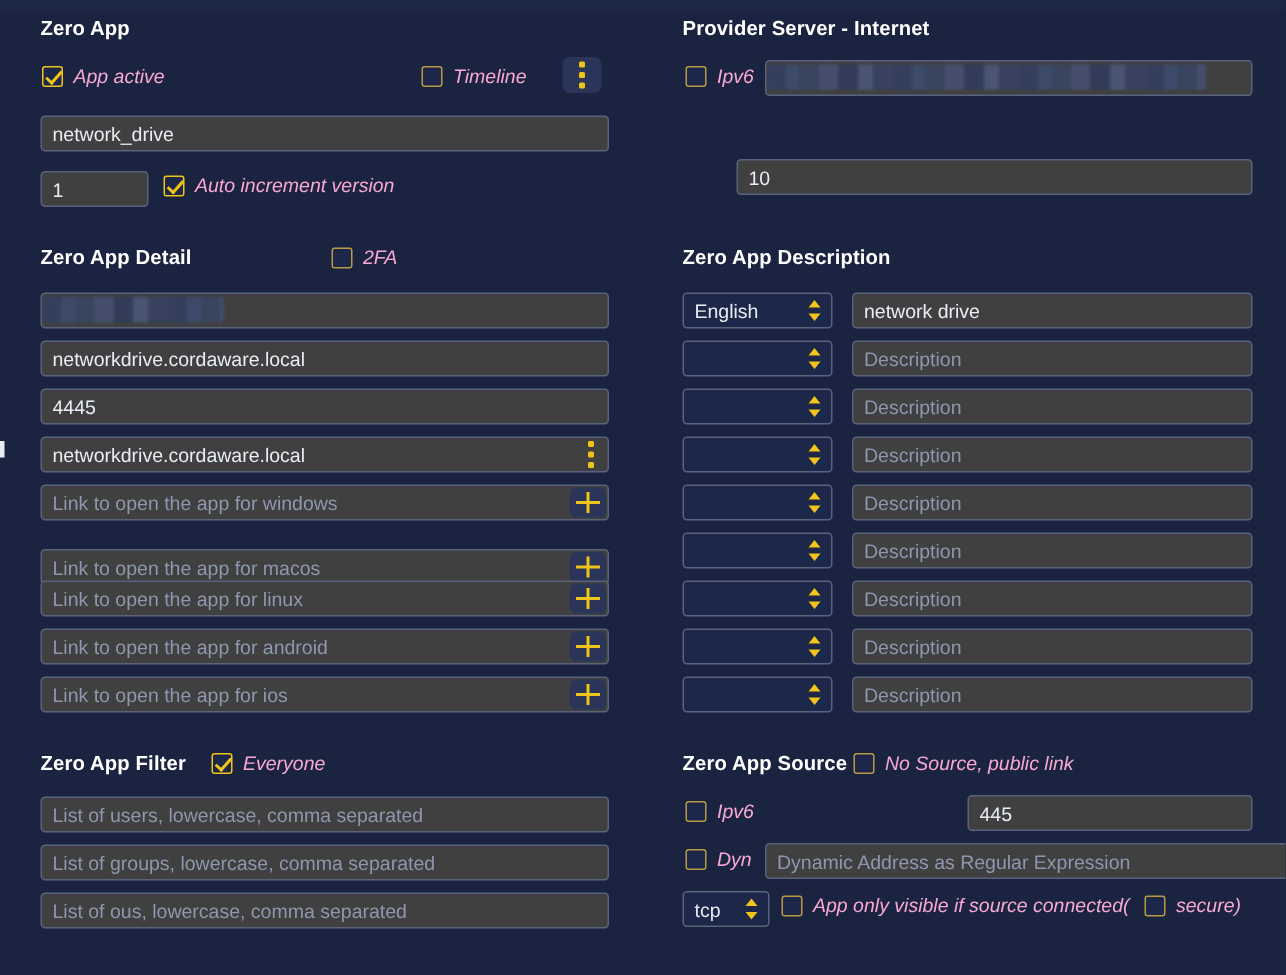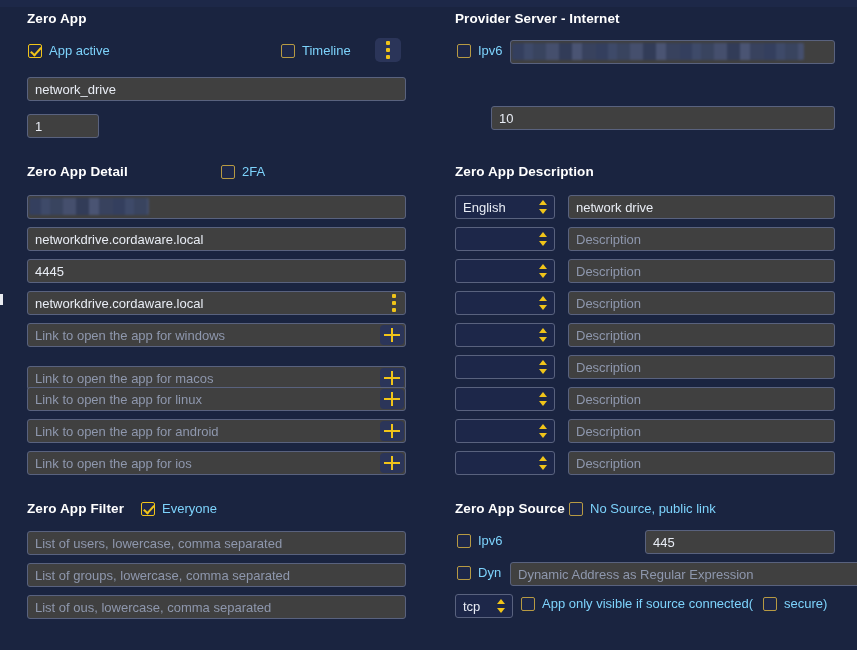--- a/index.html
+++ b/index.html
@@ -91,21 +91,21 @@
     content: "";
     position: absolute;
     left: 4px; top: 0px;
     width: 4px; height: 9px;
     border: solid #f0c419;
     border-width: 0 2px 2px 0;
     transform: rotate(42deg);
   }
   .cb-row { display: flex; align-items: center; gap: 7px; }
   .cb-label {
-    color: #7dd3fc; font-size: 13px; white-space: nowrap; user-select: none;
+    color: #f9a8d4; font-size: 13px; white-space: nowrap; user-select: none; font-style: italic;
   }
 
   
   .sel {
     position: relative;
     height: 24px;
     background: #1d2749;
     border: 1px solid #59627e;
     border-radius: 3px;
     display: flex; align-items: center;
@@ -201,20 +201,24 @@
     </div>
 
     <div class="abs field-wrap" style="left:27px; top:77px; width:379px;">
       <input class="tf" value="network_drive" style="">
     </div>
 
     <div class="abs field-wrap" style="left:27px; top:114px; width:72px;">
       <input class="tf" value="1" style="">
     </div>
 
+    <div class="abs cb-row" style="left:109px; top:116px;">
+      <span class="cb on"></span>
+      <span class="cb-label">Auto increment version</span>
+    </div>
 
     <div class="abs section-title" style="left:27px; top:164px;">Zero App Detail</div>
 
     <div class="abs cb-row" style="left:221px; top:164px;">
       <span class="cb"></span>
       <span class="cb-label">2FA</span>
     </div>
 
     <div class="abs field-wrap tf redacted" style="left:27px; top:195px; width:379px; padding:0;">
       <span class="blur" style="width:120px;"></span>

